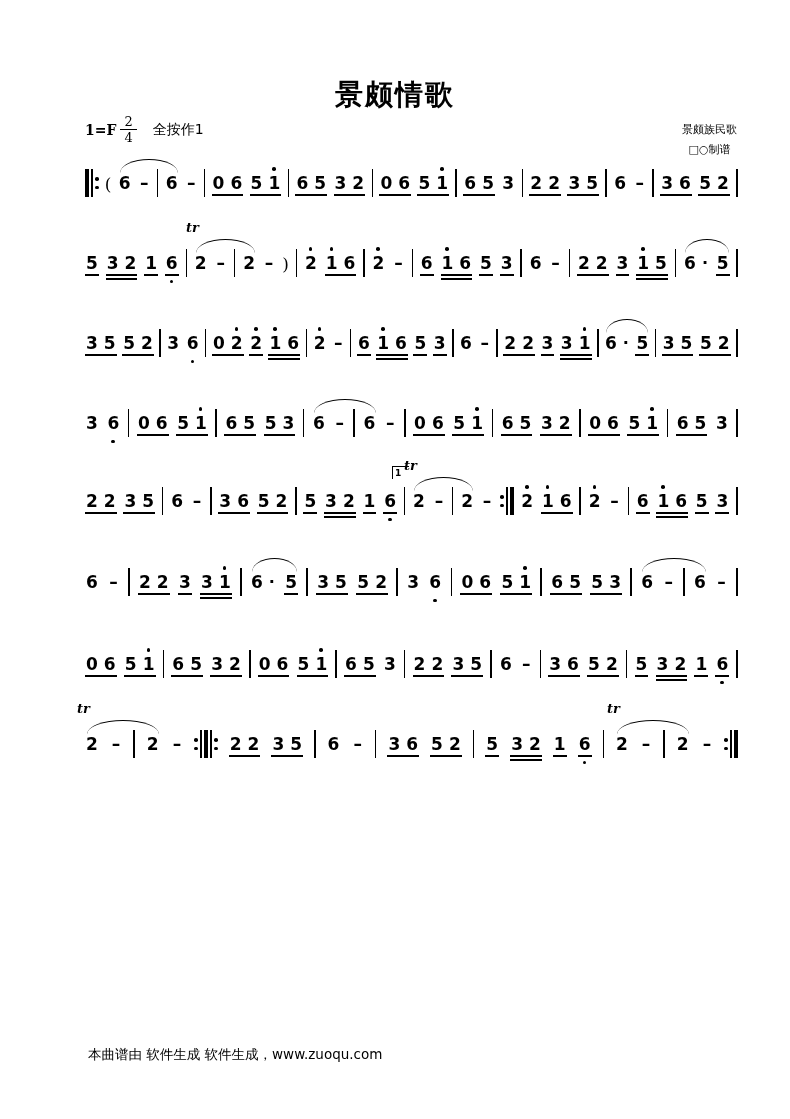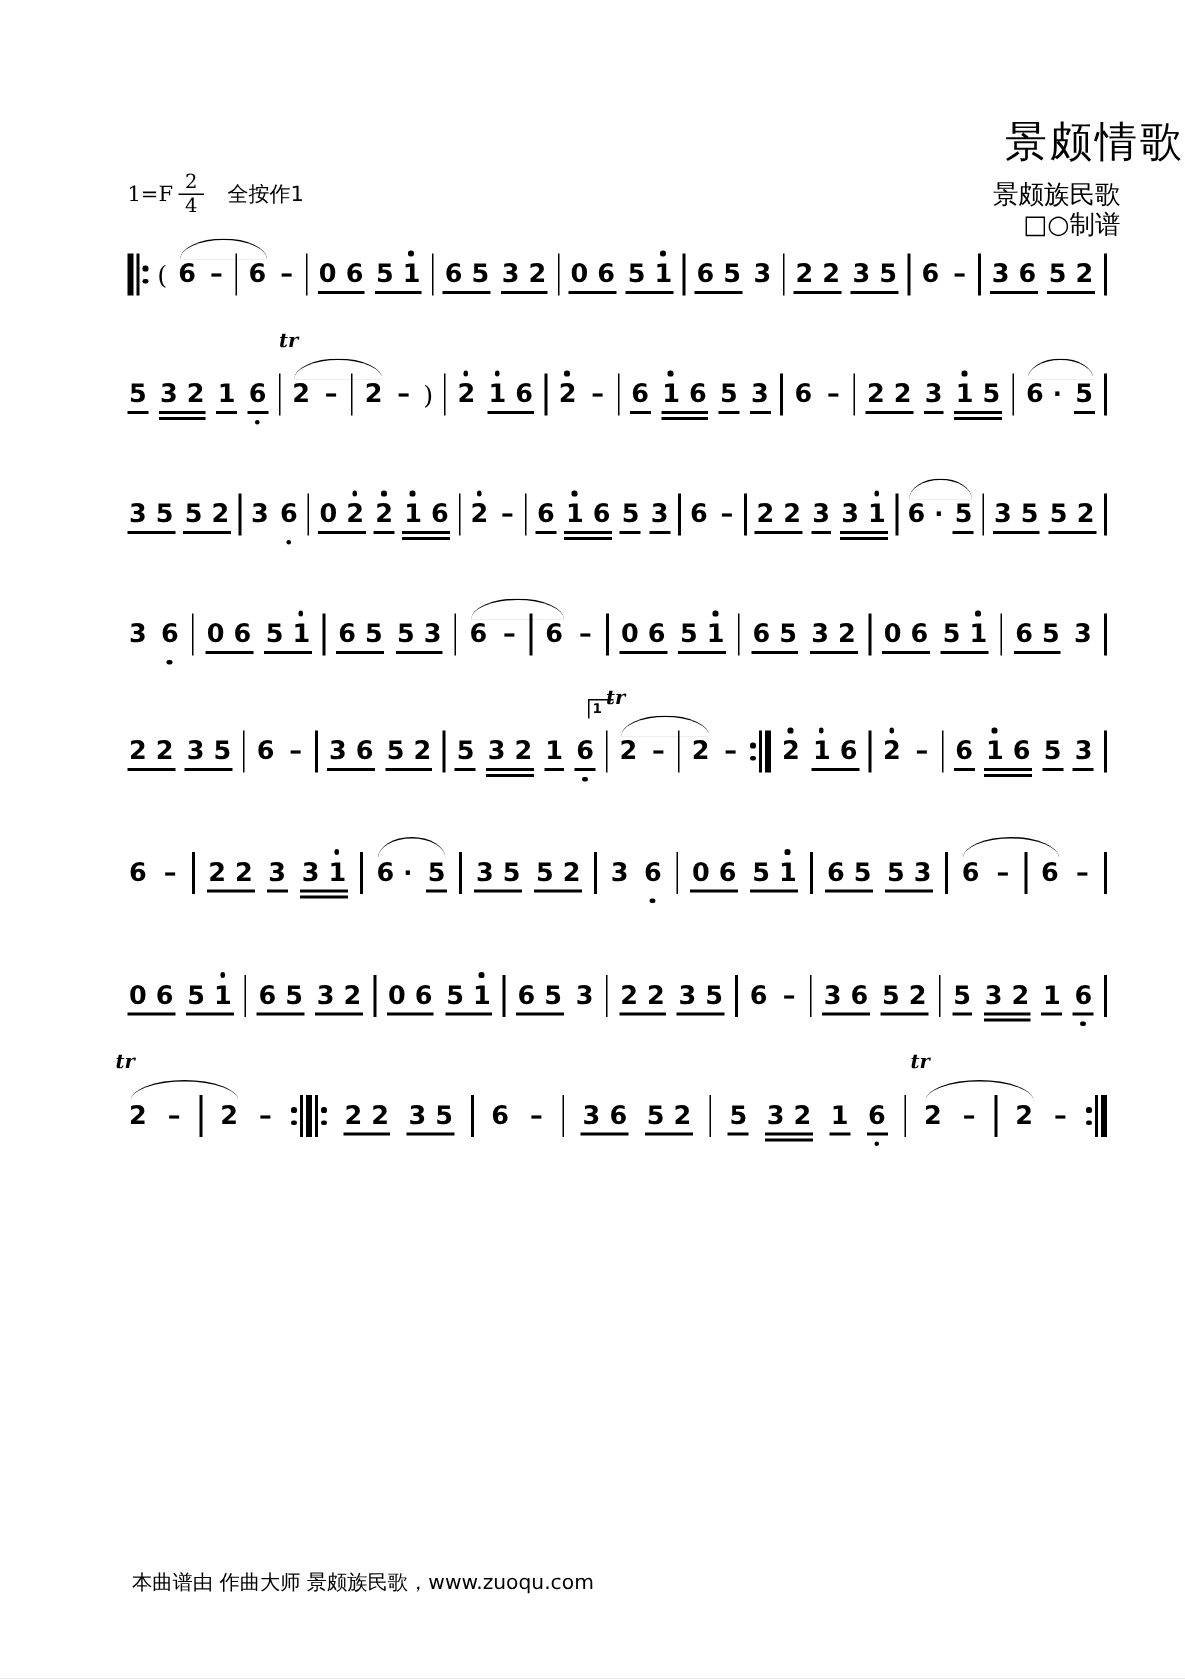--- a/index.html
+++ b/index.html
@@ -2,30 +2,30 @@
 <html><head>
 <meta charset="utf-8">
 <style>
   html,body{margin:0;padding:0;background:#eee;}
   .sheet{
     position:relative;width:790px;height:1119px;margin:0 auto;
     background:#fff;outline:1px solid #c9c9c9;overflow:hidden;
     font-family:"DejaVu Sans","Liberation Sans",sans-serif;color:#000;
   }
   .title{
-    position:absolute;top:76px;left:0;width:100%;text-align:right;
-    font-size:28px;font-weight:400;letter-spacing:2px;
+    position:absolute;top:76px;left:0;width:100%;text-align:center;
+    font-size:28px;font-weight:700;letter-spacing:2px;
   }
   .keyrow{position:absolute;top:114px;left:85px;display:flex;align-items:center;font-size:14px;}
-  .keyrow .keysig{font-family:"DejaVu Serif","Liberation Serif",serif;}
+  .keyrow .keysig{font-family:"DejaVu Serif","Liberation Serif",serif;font-weight:bold;}
   .frac{display:inline-flex;flex-direction:column;align-items:center;margin-left:4px;
         font-family:"DejaVu Serif","Liberation Serif",serif;font-size:13px;line-height:15px;}
   .frac .num{border-bottom:1px solid #000;padding:0 4px;}
   .fingering{margin-left:16px;}
-  .credits{position:absolute;top:120px;right:43px;font-size:17px;line-height:20px;text-align:right;}
+  .credits{position:absolute;top:120px;right:53px;font-size:11px;line-height:20px;text-align:center;}
   .score{position:absolute;left:85px;width:653px;top:0;}
   .mline{position:absolute;left:0;width:100%;height:64px;}
   .tokens{position:absolute;left:0;right:0;top:26px;display:flex;
           justify-content:space-between;align-items:flex-start;}
   .note{position:relative;display:inline-flex;gap:6px;padding:0 1px;}
   .note.u1{border-bottom:2px solid #000;}
   .note.u2{border-bottom:6px double #000;}
   .ch{position:relative;font-size:17px;font-weight:700;line-height:22px;}
   .da{position:absolute;top:-5px;left:50%;margin-left:-2px;width:3.5px;height:3.5px;border-radius:50%;background:#000;}
   .db{position:absolute;bottom:-9px;left:50%;margin-left:-2px;width:3.5px;height:3.5px;border-radius:50%;background:#000;}
@@ -698,14 +698,14 @@
             <i class="th"></i>
           </span>
         </div>
         <div class="arc" style="left: 2px; width: 72px;"></div>
         <div class="arc" style="left: 532px; width: 72px;"></div>
         <span class="trmark" style="left: -8px;">tr</span>
         <span class="trmark" style="left: 522px;">tr</span>
       </div>
     </div>
 
-  <div class="gencredit">本曲谱由 作曲大师 景颇族民歌，www.zuoqu.com</div>
+  <div class="gencredit">本曲谱由 软件生成 软件生成，www.zuoqu.com</div>
 </div>
 
 </body></html>

